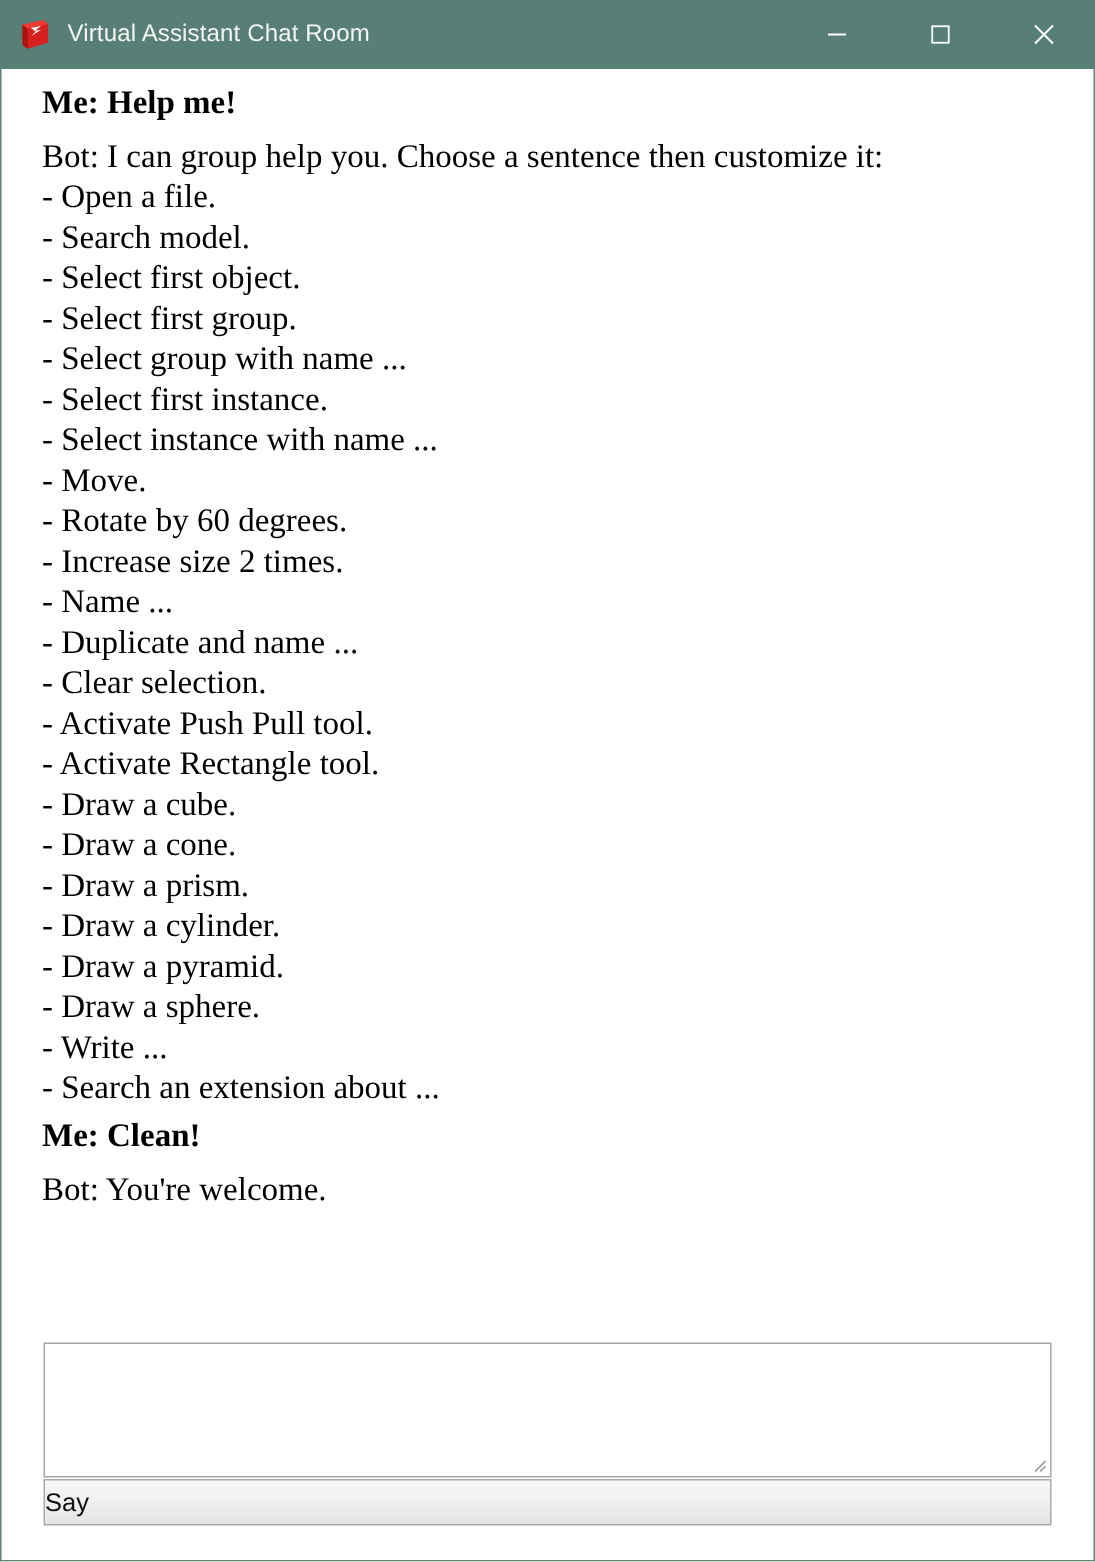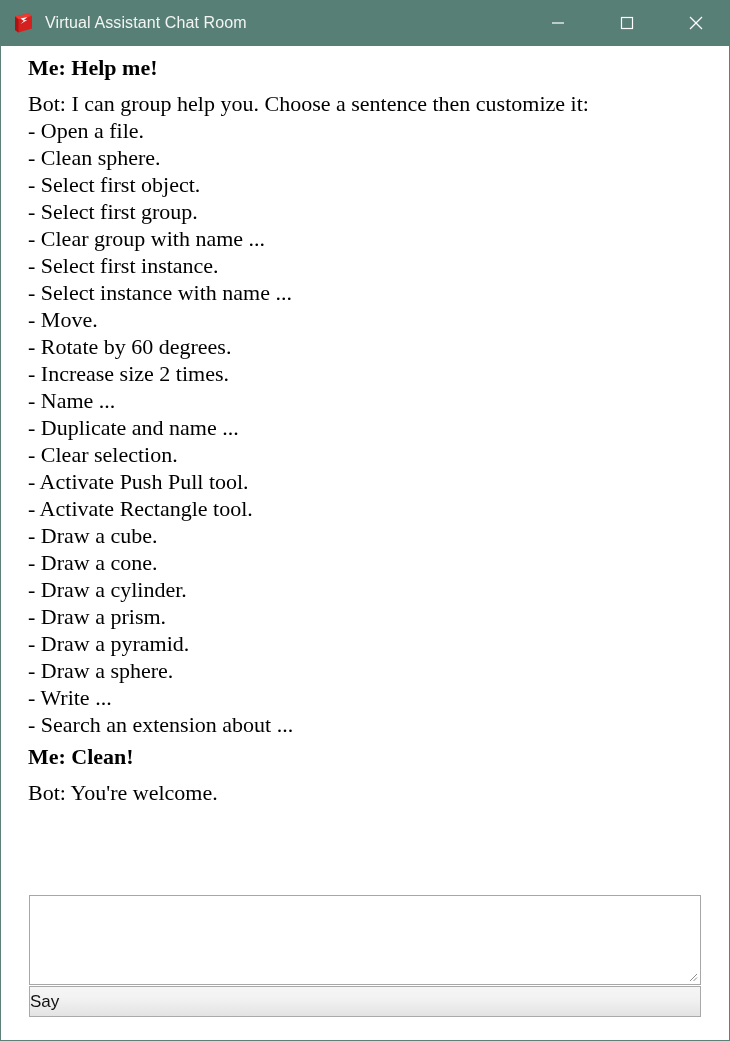--- a/index.html
+++ b/index.html
@@ -188,38 +188,38 @@
 
   <div class="client">
 
     <div class="chat-log" id="chat-log">
         <div class="msg me">
           <div class="msg-head">Me: Help me!</div>
         </div>
         <div class="msg bot">
           <div class="msg-line">Bot: I can group help you. Choose a sentence then customize it:</div>
           <div class="msg-line">- Open a file.</div>
-          <div class="msg-line">- Clean sphere.</div>
+          <div class="msg-line">- Search model.</div>
           <div class="msg-line">- Select first object.</div>
           <div class="msg-line">- Select first group.</div>
-          <div class="msg-line">- Clear group with name ...</div>
+          <div class="msg-line">- Select group with name ...</div>
           <div class="msg-line">- Select first instance.</div>
           <div class="msg-line">- Select instance with name ...</div>
           <div class="msg-line">- Move.</div>
           <div class="msg-line">- Rotate by 60 degrees.</div>
           <div class="msg-line">- Increase size 2 times.</div>
           <div class="msg-line">- Name ...</div>
           <div class="msg-line">- Duplicate and name ...</div>
           <div class="msg-line">- Clear selection.</div>
           <div class="msg-line">- Activate Push Pull tool.</div>
           <div class="msg-line">- Activate Rectangle tool.</div>
           <div class="msg-line">- Draw a cube.</div>
           <div class="msg-line">- Draw a cone.</div>
+          <div class="msg-line">- Draw a prism.</div>
           <div class="msg-line">- Draw a cylinder.</div>
-          <div class="msg-line">- Draw a prism.</div>
           <div class="msg-line">- Draw a pyramid.</div>
           <div class="msg-line">- Draw a sphere.</div>
           <div class="msg-line">- Write ...</div>
           <div class="msg-line">- Search an extension about ...</div>
         </div>
         <div class="msg me">
           <div class="msg-head">Me: Clean!</div>
         </div>
         <div class="msg bot">
           <div class="msg-line">Bot: You're welcome.</div>

